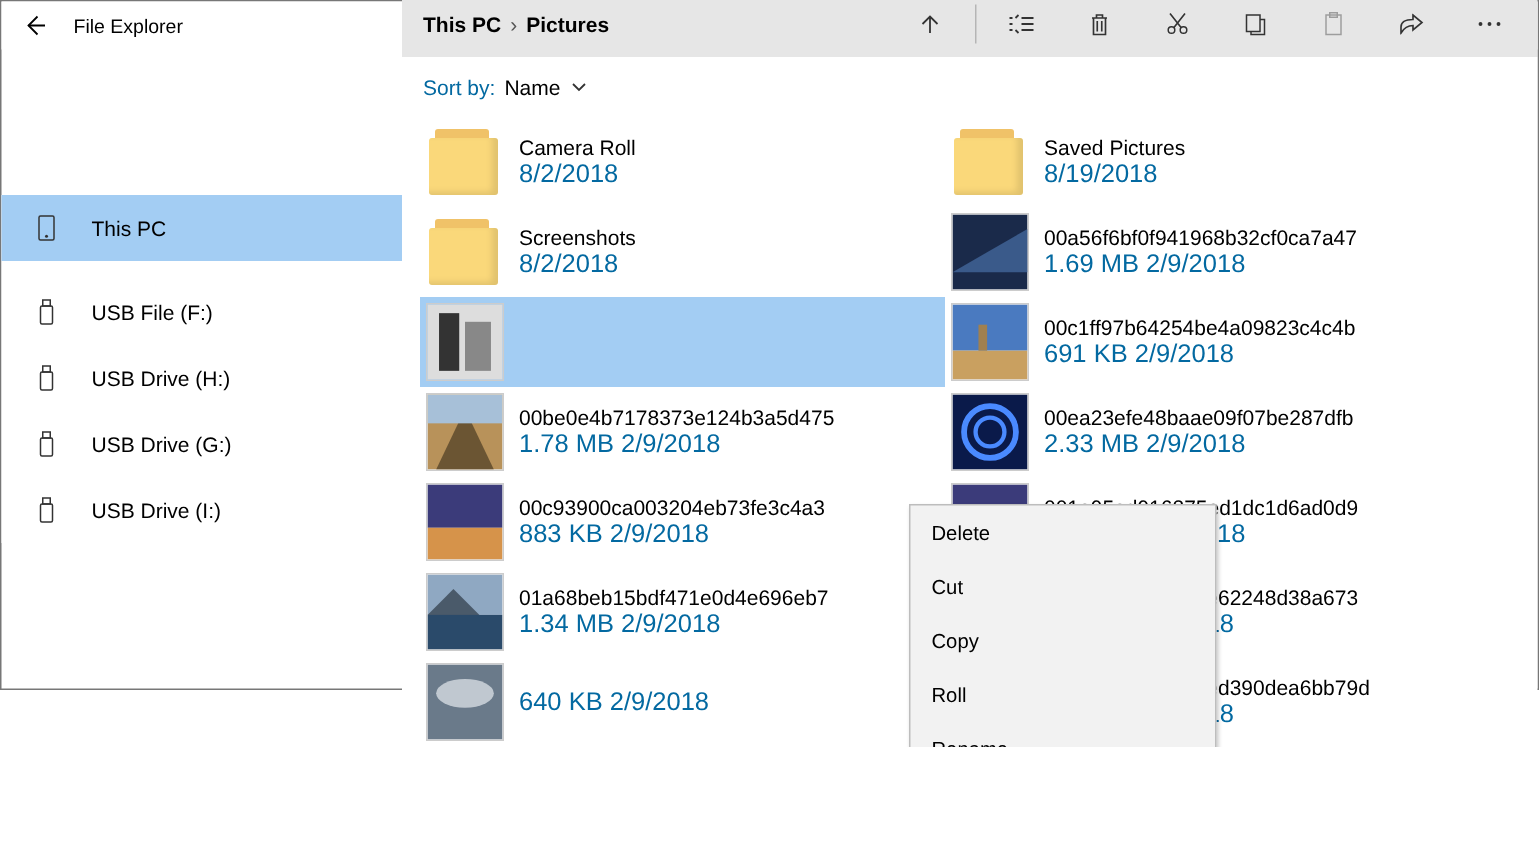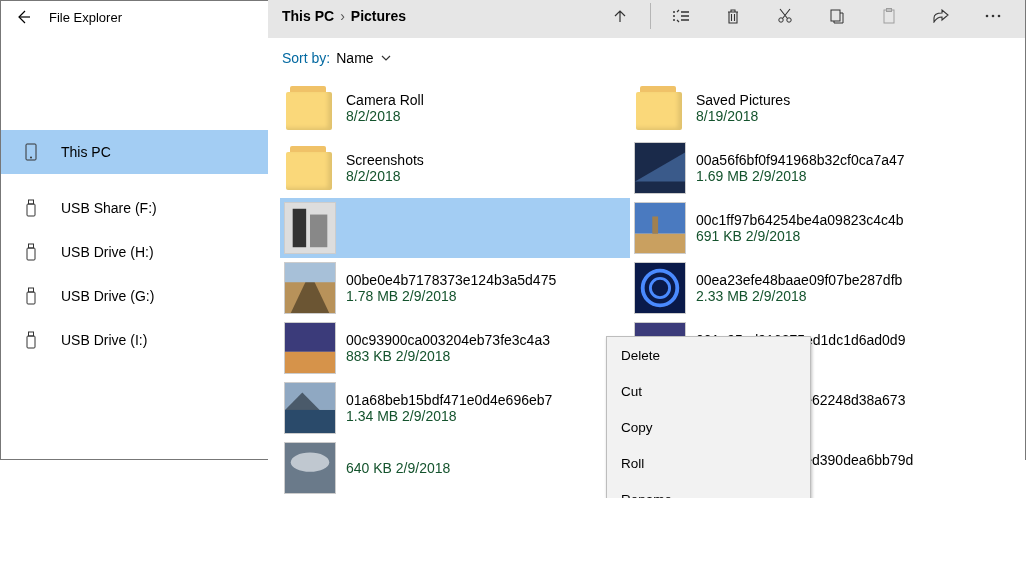--- a/index.html
+++ b/index.html
@@ -29,21 +29,21 @@
   .grid { display: flex; padding-left: 12px; }
   .col { width: 350px; }
   .item { height: 60px; display: flex; align-items: center; gap: 10px; padding: 4px 6px 4px 4px; }
   .item.selected { background: #a3cdf3; }
   .thumb { width: 52px; height: 52px; flex-shrink: 0; position: relative; }
   .folder-thumb { width: 52px; height: 52px; position: relative; }
   .folder-back { position: absolute; left: 6px; top: 4px; width: 36px; height: 40px; background: #f0c268; border-radius: 2px; }
   .folder-front { position: absolute; left: 2px; top: 10px; width: 46px; height: 38px; background: #fad87a; border-radius: 2px; box-shadow: inset -4px -2px 4px rgba(0,0,0,0.1); }
   .meta { display: flex; flex-direction: column; justify-content: center; min-width: 0; }
   .name { font-size: 14px; white-space: nowrap; overflow: hidden; text-overflow: clip; }
-  .sub { font-size: 14px; color: #14532d; white-space: nowrap; }
+  .sub { font-size: 17px; color: #0369a1; white-space: nowrap; }
   .context-menu { position: absolute; left: 338px; top: 298px; width: 205px; background: #f2f2f2; border: 1px solid #bdbdbd; box-shadow: 1px 2px 3px rgba(0,0,0,0.25); z-index: 50; }
   .ctx-item { height: 36px; display: flex; align-items: center; padding-left: 14px; font-size: 13.5px; }
   .ctx-item.hover { background: #d9d9d9; }
   svg { display: block; }
   .img-thumb { width: 52px; height: 52px; border: 1px solid #ccc; }
 </style>
 </head>
 <body>
 
 <div class="window">
@@ -89,21 +89,21 @@
         <span>This PC</span>
       </div>
       <div style="height:12px"></div>
       <div class="side-item">
         <span class="side-icon">
           <svg width="10" height="18" viewBox="0 0 10 18">
               <rect x="2.5" y="1" width="5" height="4" stroke="#333" fill="none"></rect>
               <rect x="1" y="5" width="8" height="12" rx="1" stroke="#333" fill="none"></rect>
             </svg>
         </span>
-        <span>USB Share (F:)</span>
+        <span>USB File (F:)</span>
       </div>
       <div class="side-item">
         <span class="side-icon">
           <svg width="10" height="18" viewBox="0 0 10 18">
               <rect x="2.5" y="1" width="5" height="4" stroke="#333" fill="none"></rect>
               <rect x="1" y="5" width="8" height="12" rx="1" stroke="#333" fill="none"></rect>
             </svg>
         </span>
         <span>USB Drive (H:)</span>
       </div>

